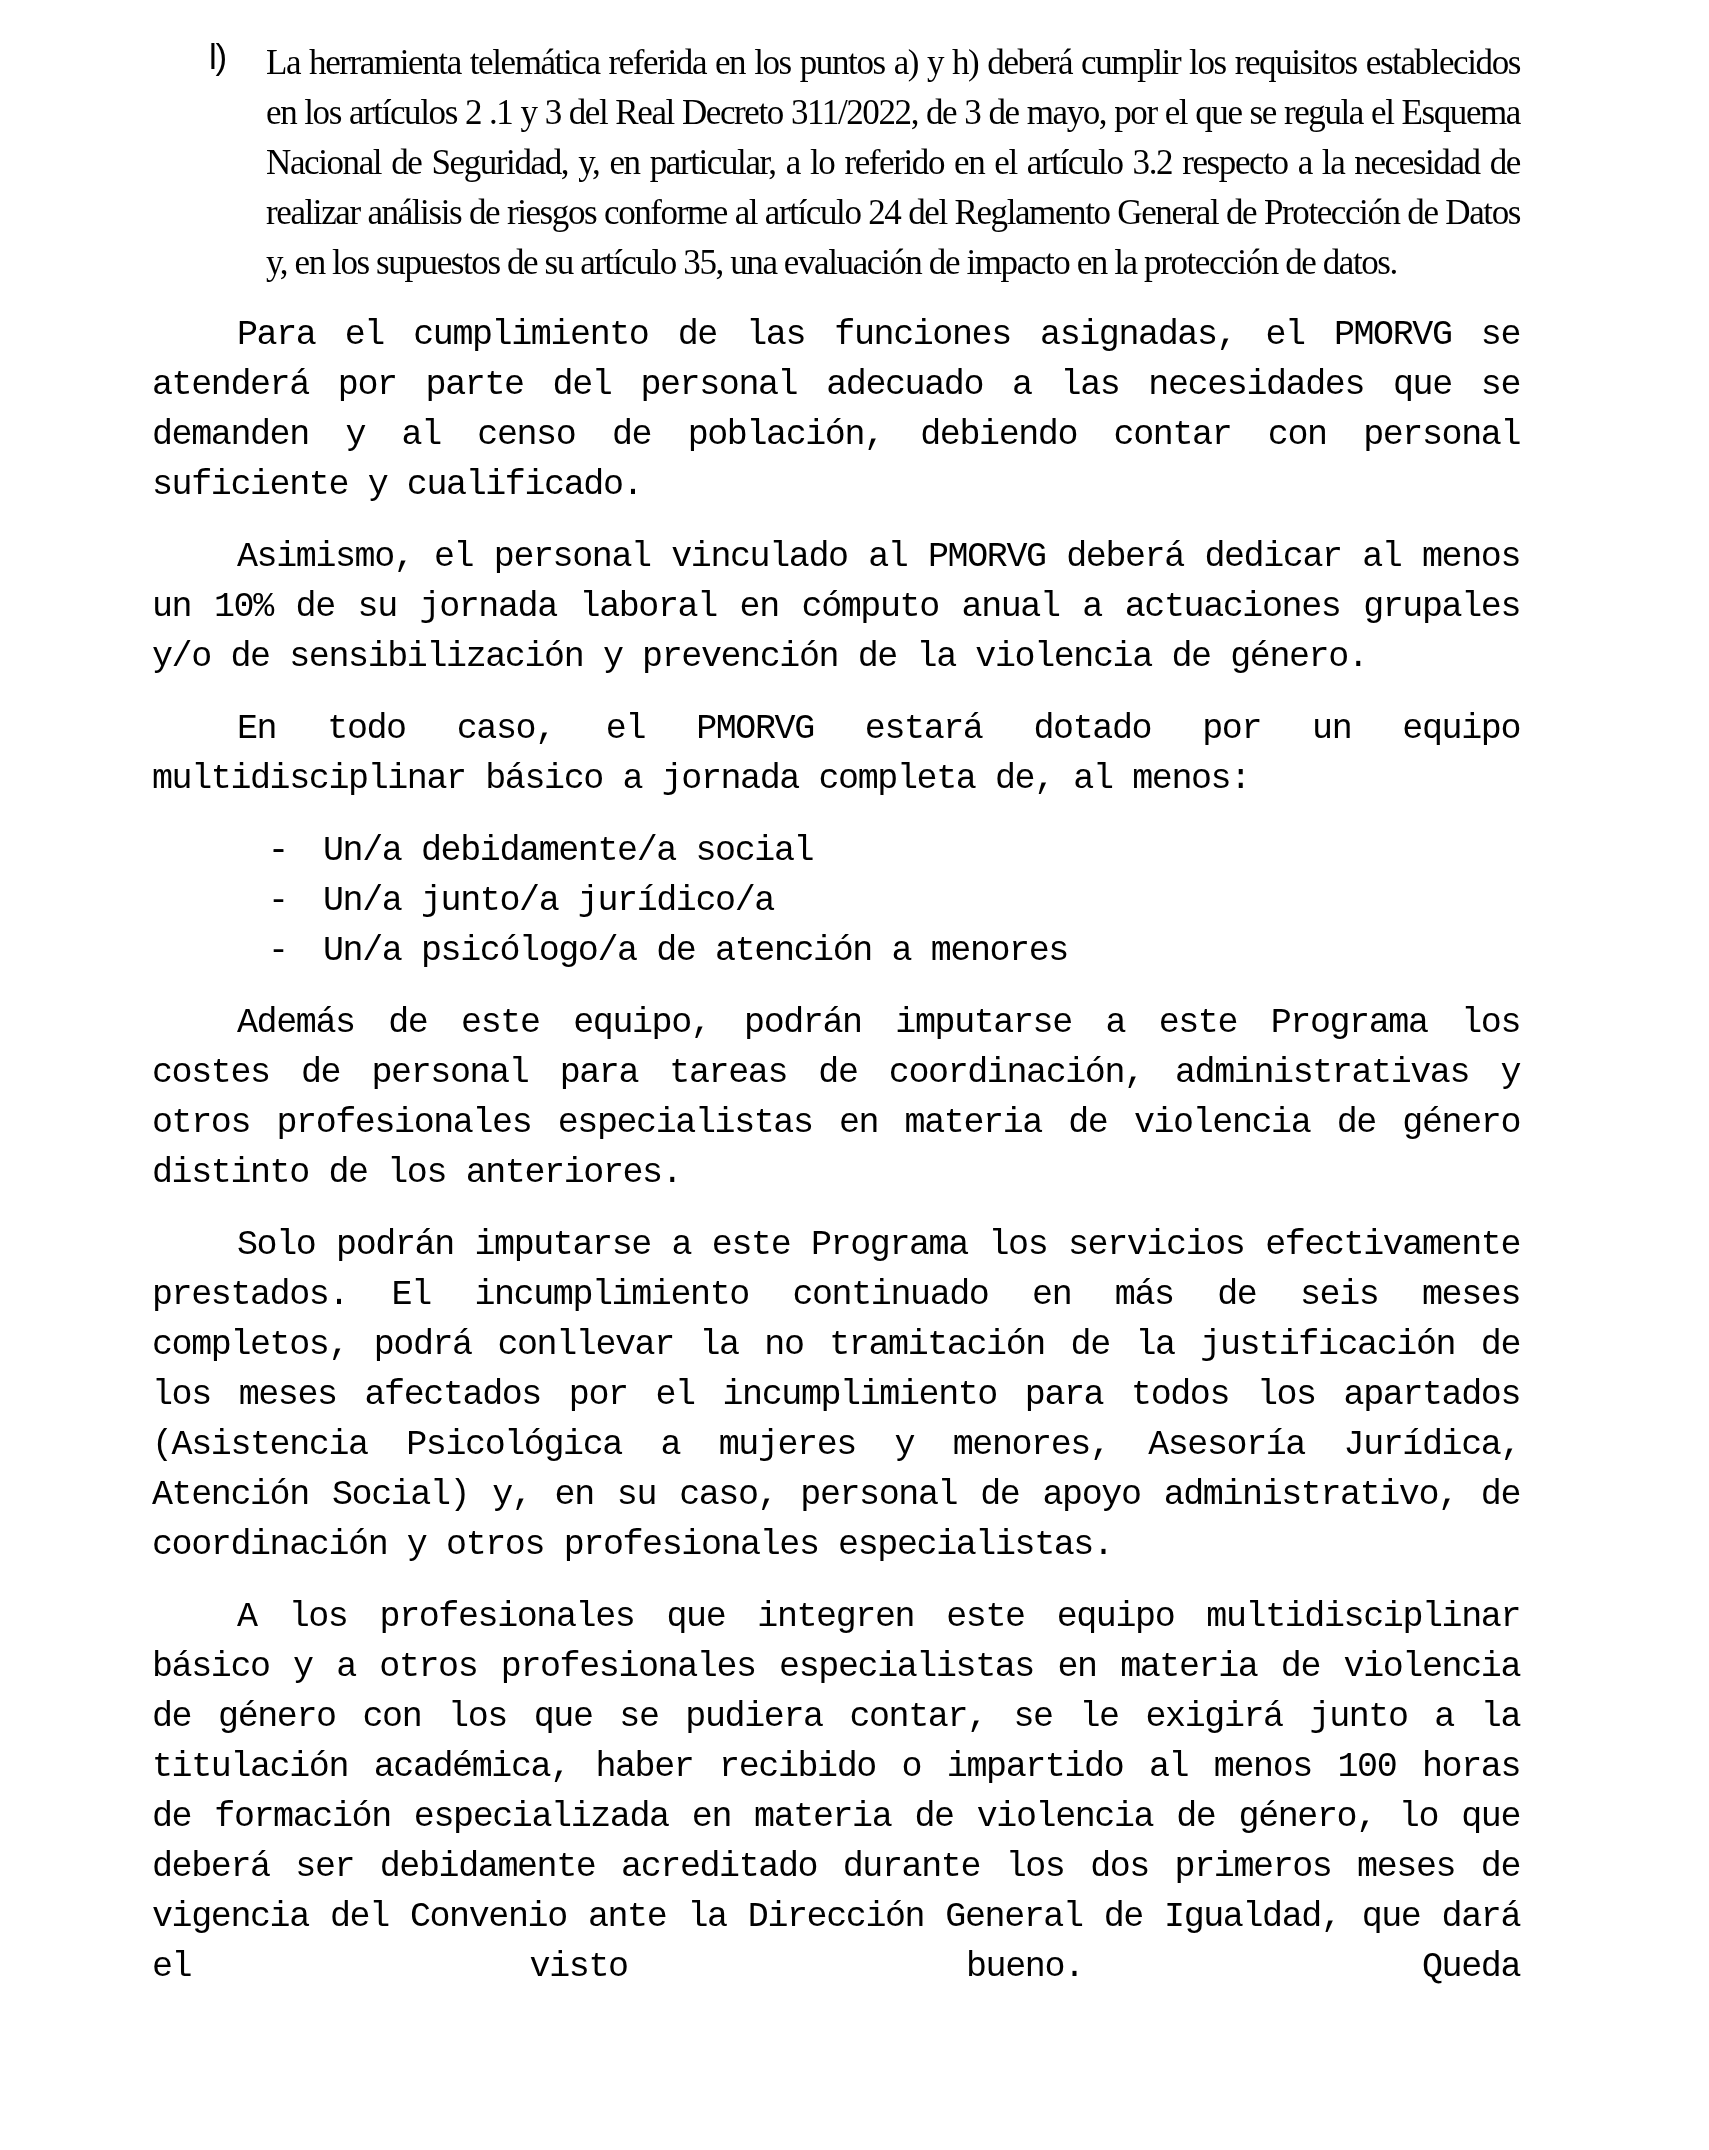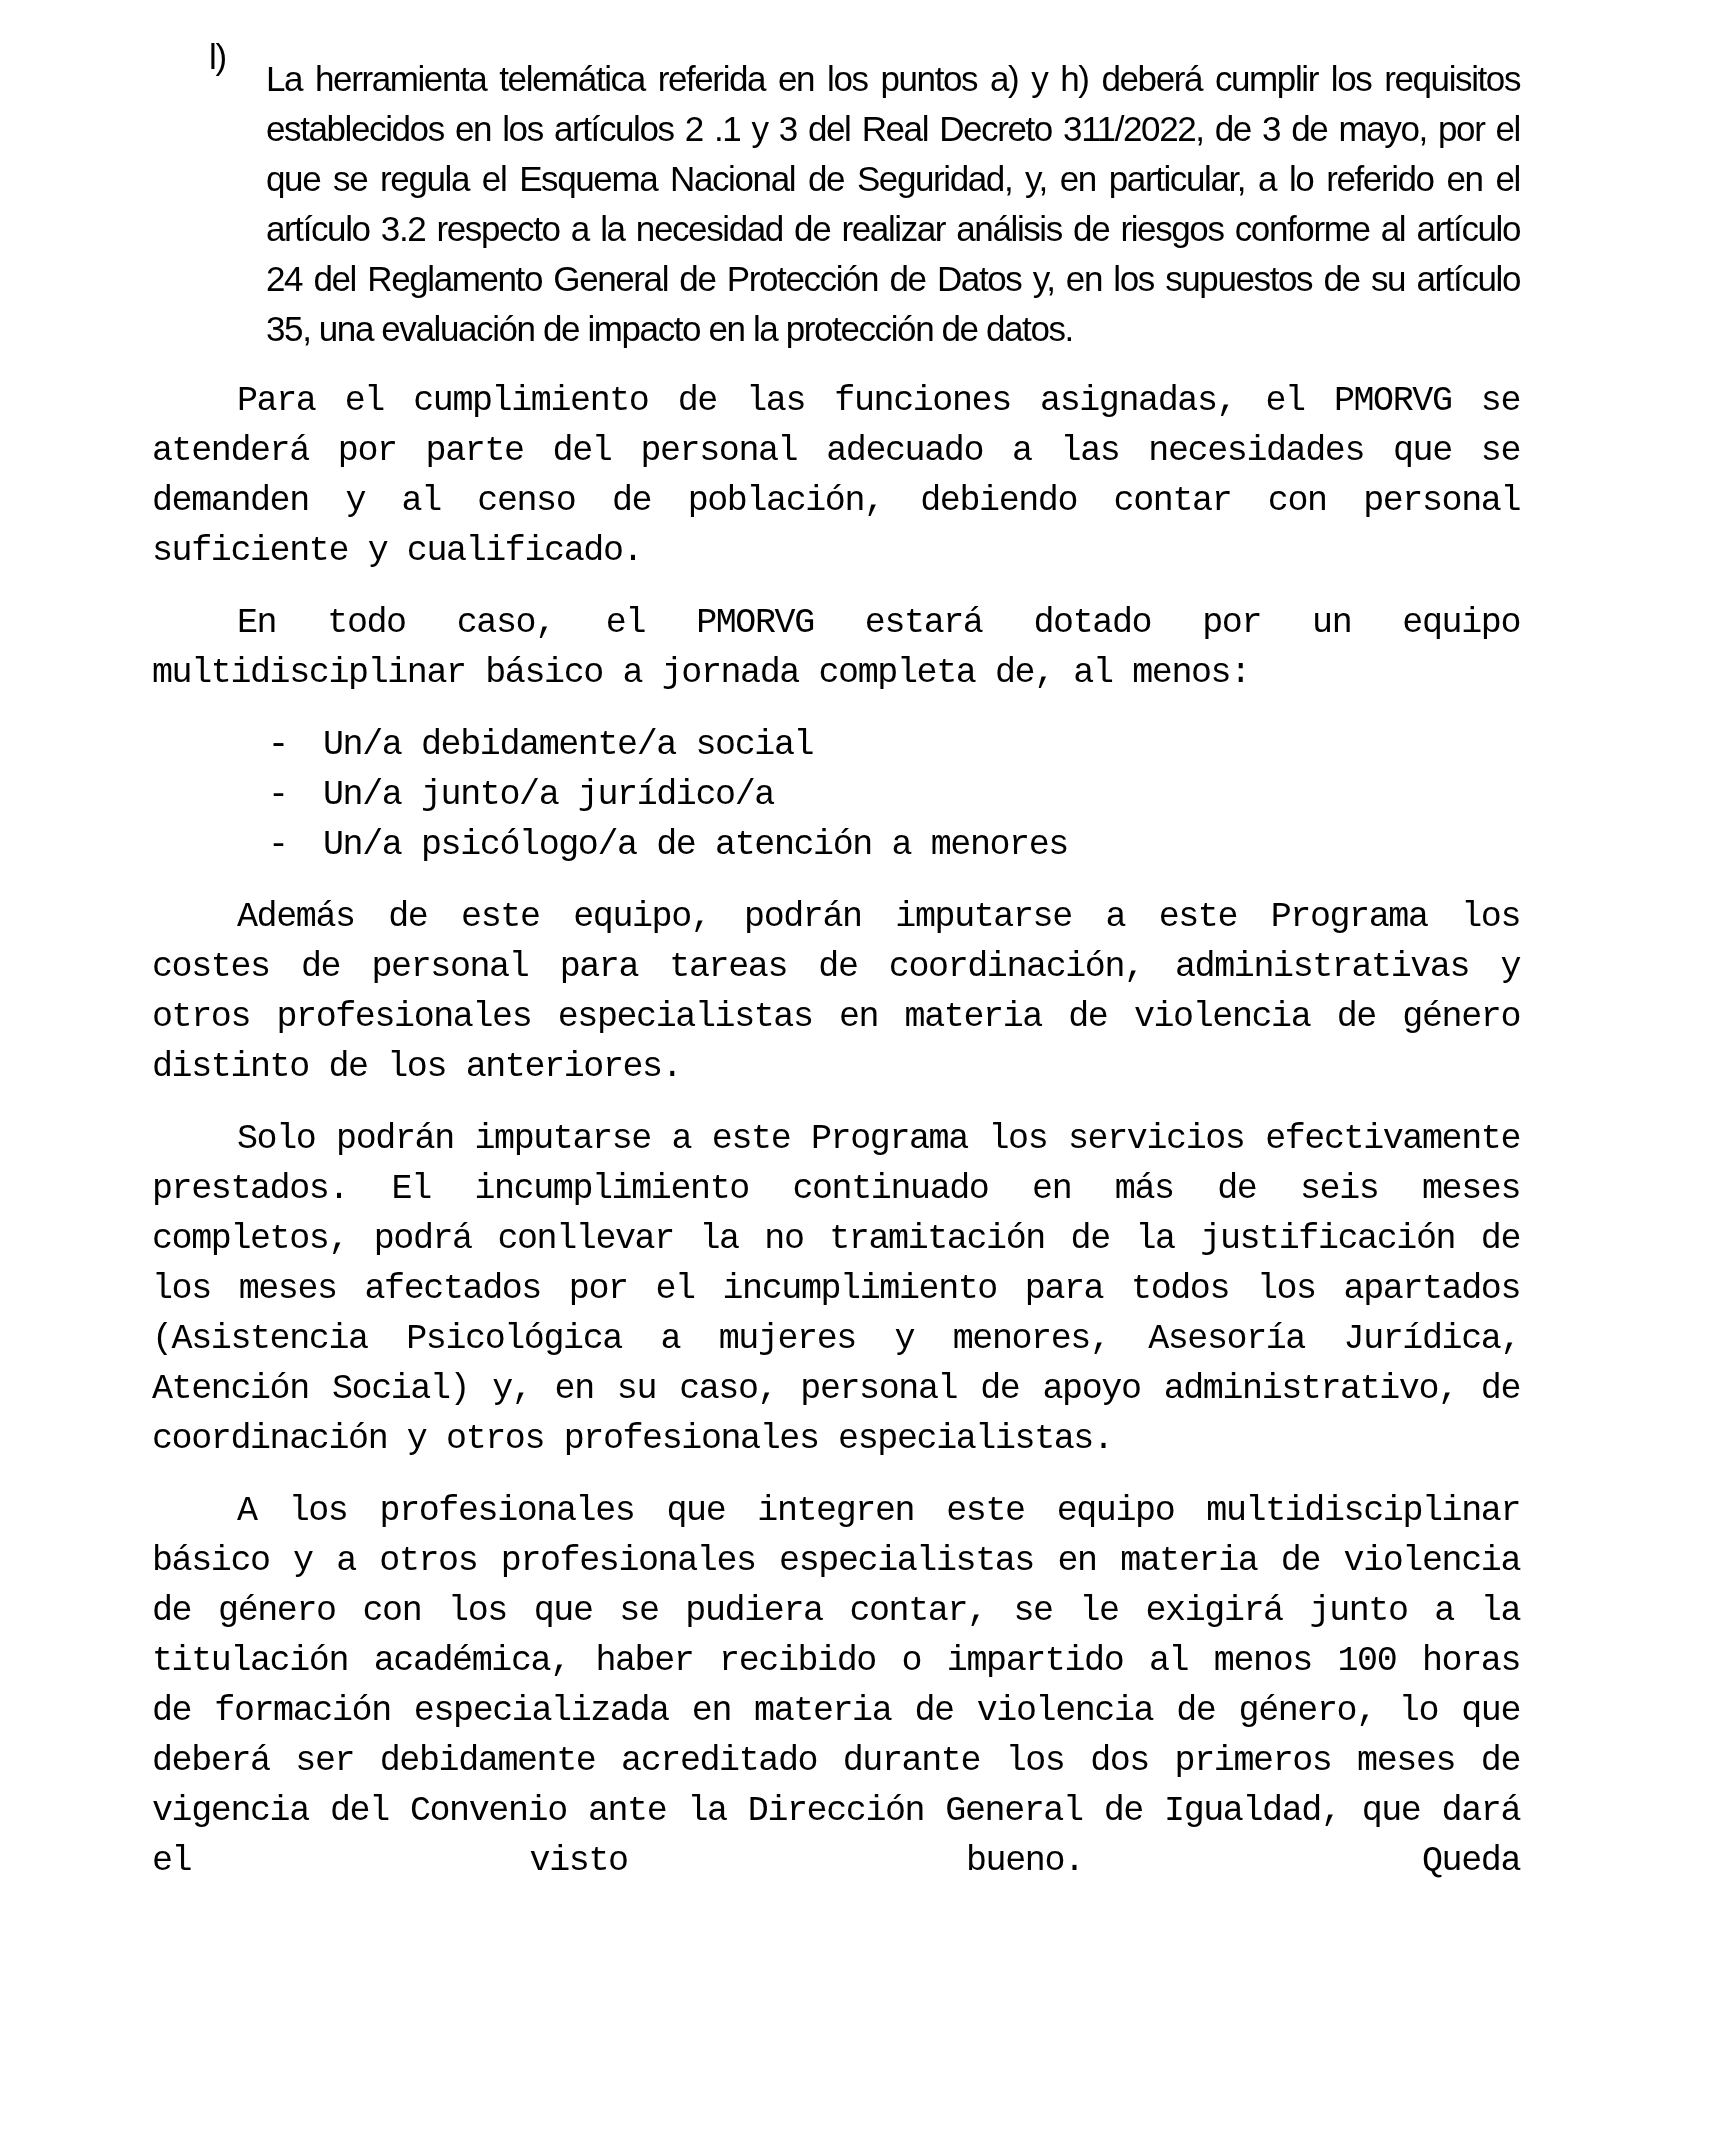--- a/index.html
+++ b/index.html
@@ -44,36 +44,37 @@
     position: relative;
     padding-left: 171px;
   }
   .bullet-item .dash {
     position: absolute;
     left: 116px;
     top: 0;
   }
   
   .justify-all { text-align-last: justify; }
-  .mt-sm { margin-top: 22px; }
+  .mt-sm { margin-top: 6px; font-family: Liberation Serif, serif; }
   .mt    { margin-top: 22px; font-family: Liberation Mono, monospace; }
 </style>
 </head>
 <body>
 
 <div class="page">
 
   <div class="hang-item">
     <span class="hang-marker">l)</span>
   </div>
 
   <div class="para sub-block mt-sm">La herramienta telemática referida en los puntos a) y h) deberá cumplir los requisitos establecidos en los artículos 2 .1 y 3 del Real Decreto 311/2022, de 3 de mayo, por el que se regula el Esquema Nacional de Seguridad, y, en particular, a lo referido en el artículo 3.2 respecto a la necesidad de realizar análisis de riesgos conforme al artículo 24 del Reglamento General de Protección de Datos y, en los supuestos de su artículo 35, una evaluación de impacto en la protección de datos.</div>
 
   <div class="para indent-first mt">Para el cumplimiento de las funciones asignadas, el PMORVG se atenderá por parte del personal adecuado a las necesidades que se demanden y al censo de población, debiendo contar con personal suficiente y cualificado.</div>
 
+  <div class="para indent-first mt">Asimismo, el personal vinculado al PMORVG deberá dedicar al menos un 10% de su jornada laboral en cómputo anual a actuaciones grupales y/o de sensibilización y prevención de la violencia de género.</div>
 
   <div class="para indent-first mt">En todo caso, el PMORVG estará dotado por un equipo multidisciplinar básico a jornada completa de, al menos:</div>
 
   <div class="bullet-list mt">
     <div class="bullet-item">
       <span class="dash">-</span>
     </div>
     <div class="bullet-item">
       <span class="dash">-</span>
       <span>Un/a debidamente/a social</span>

